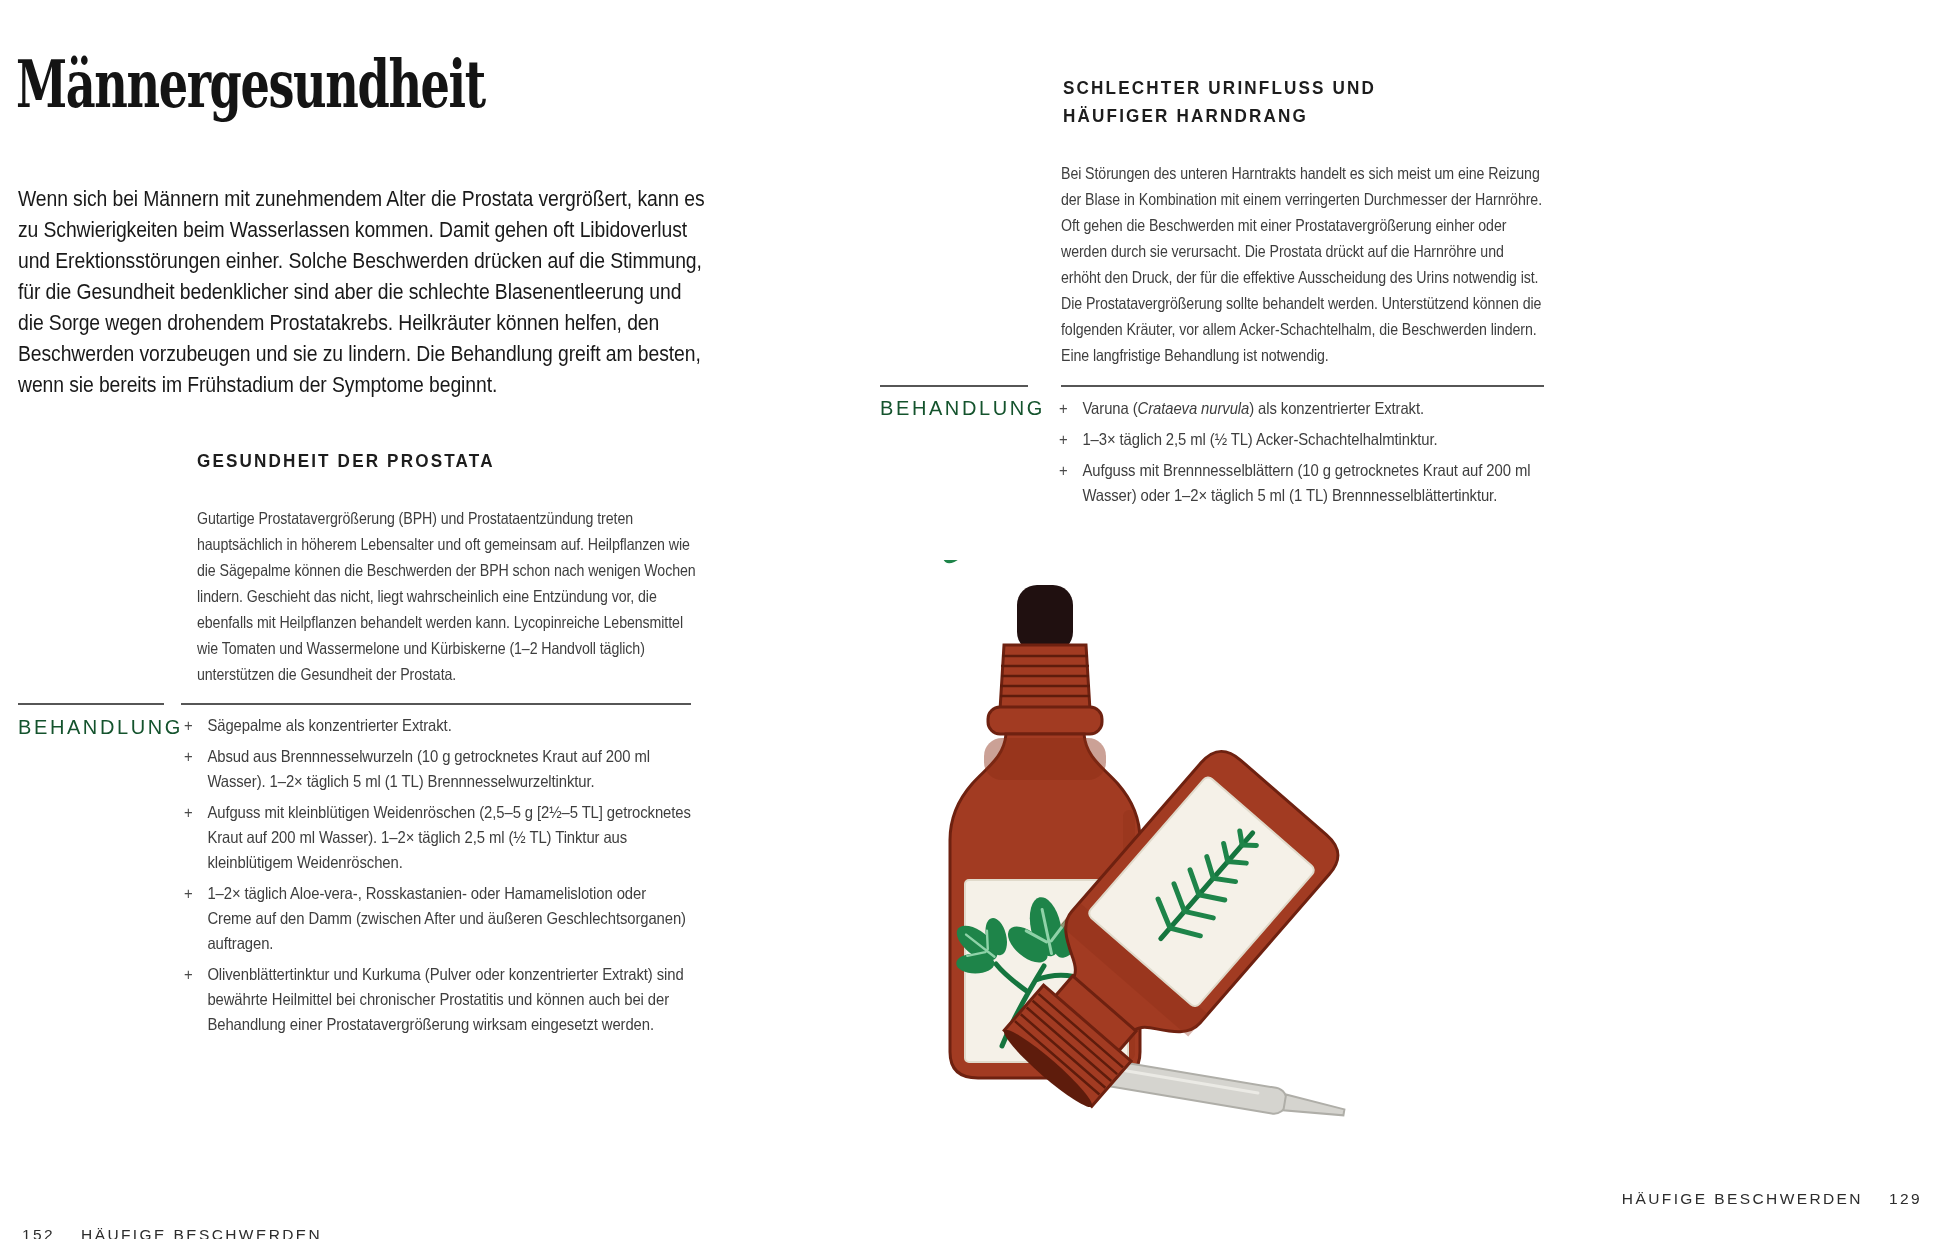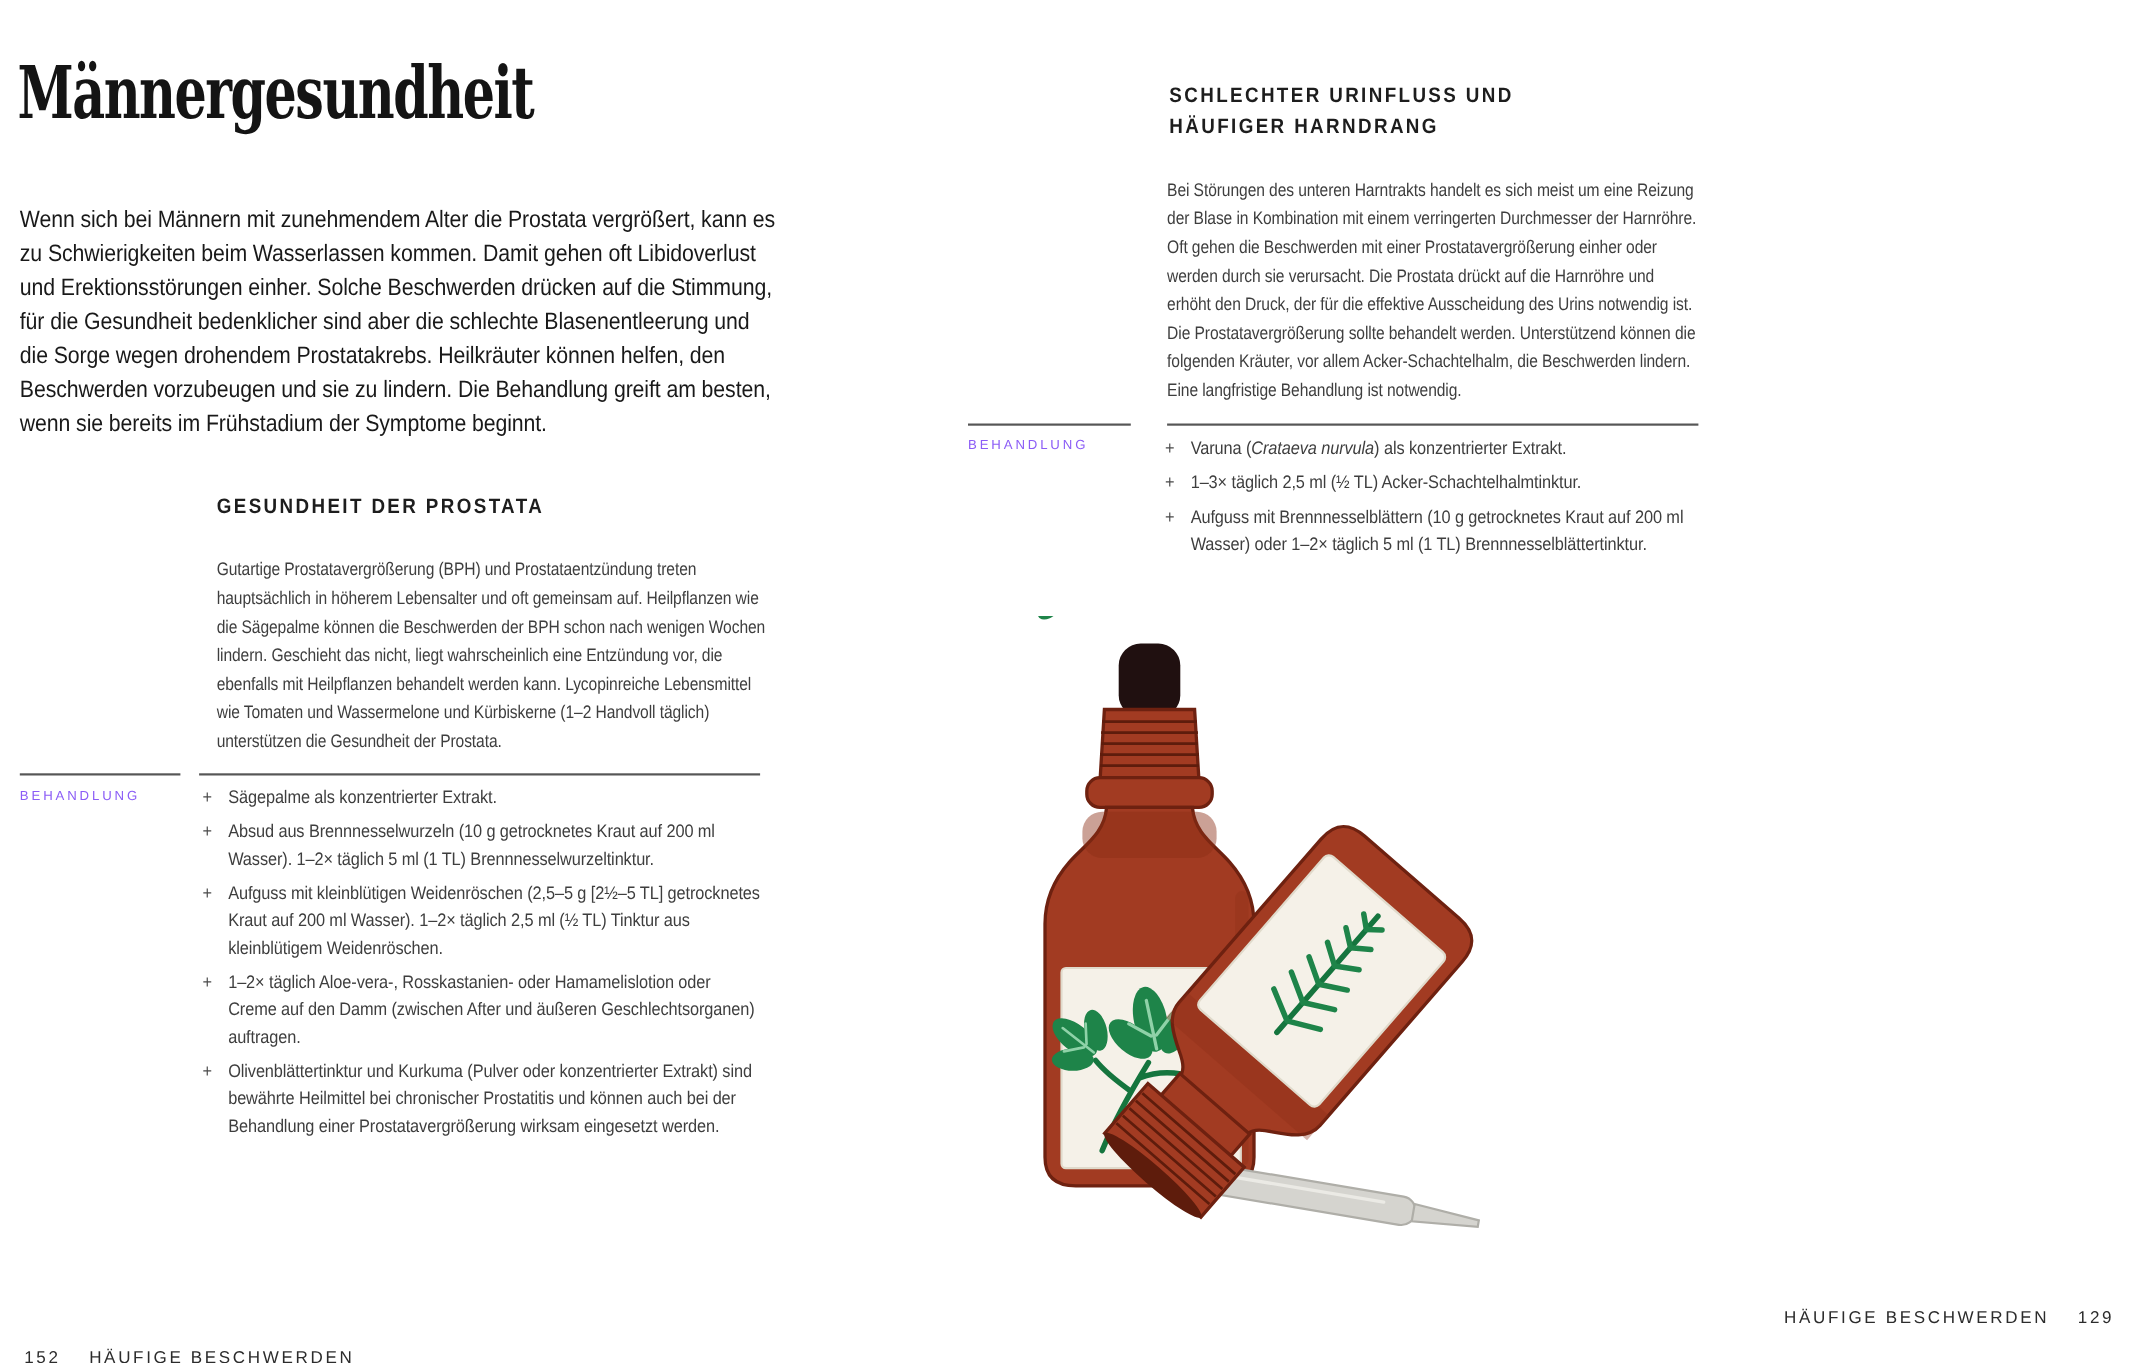--- a/index.html
+++ b/index.html
@@ -14,21 +14,21 @@
          transform:scaleX(0.70);transform-origin:0 0;white-space:nowrap;}
 
   .intro{left:18px;top:184px;width:768px;margin:0;font-size:21.5px;line-height:31px;
          color:#191919;letter-spacing:-0.1px;}
 
   .sect-head{margin:0;font-size:19px;font-weight:700;letter-spacing:2.4px;color:#1d1d1d;
              white-space:pre-line;line-height:27.5px;}
   .body-copy{margin:0;font-size:16.5px;line-height:26px;color:#3e3e3e;letter-spacing:-0.1px;}
 
   .rule{height:0;border-top:2px solid #565656;}
-  .treat-label{font-size:12px;letter-spacing:2.6px;color:#8b5cf6;}
+  .treat-label{font-size:20px;letter-spacing:2.6px;color:#14532d;}
 
   .treat-list{display:flex;flex-direction:column;gap:6px;}
   .treat-item{display:flex;font-size:16.5px;line-height:25px;color:#3e3e3e;letter-spacing:-0.1px;}
   .plus{flex:0 0 26px;width:26px;color:#4a4a4a;}
   .treat-text{flex:1;}
   .it{font-style:italic;}
 
   .footer{display:flex;gap:26px;font-size:15.5px;letter-spacing:2.4px;color:#2c2c2c;}
   .footer-right{right:18px;justify-content:flex-end;}
 

